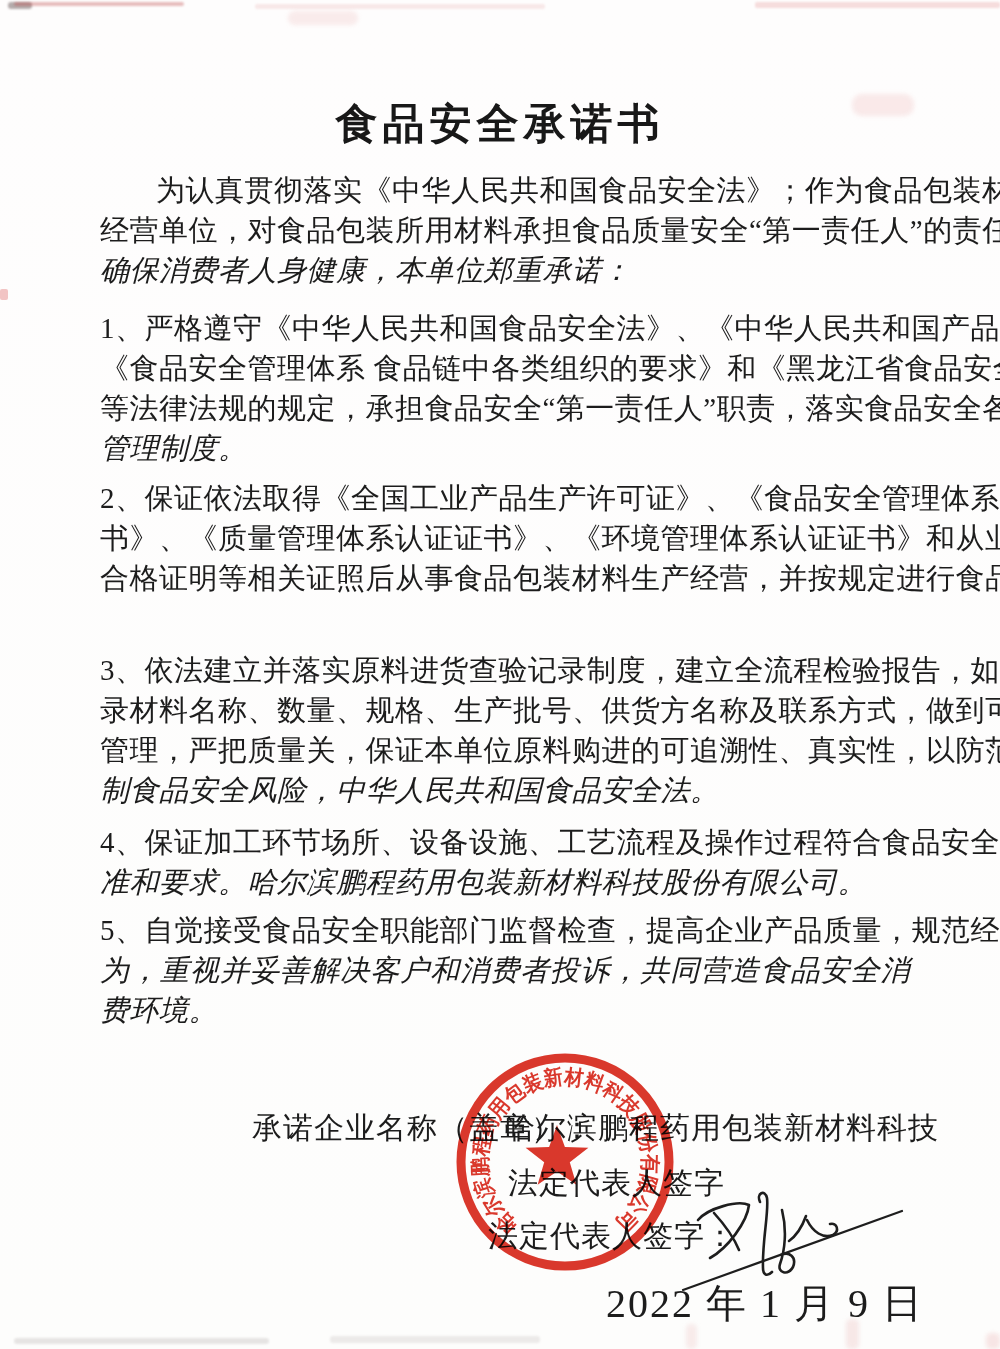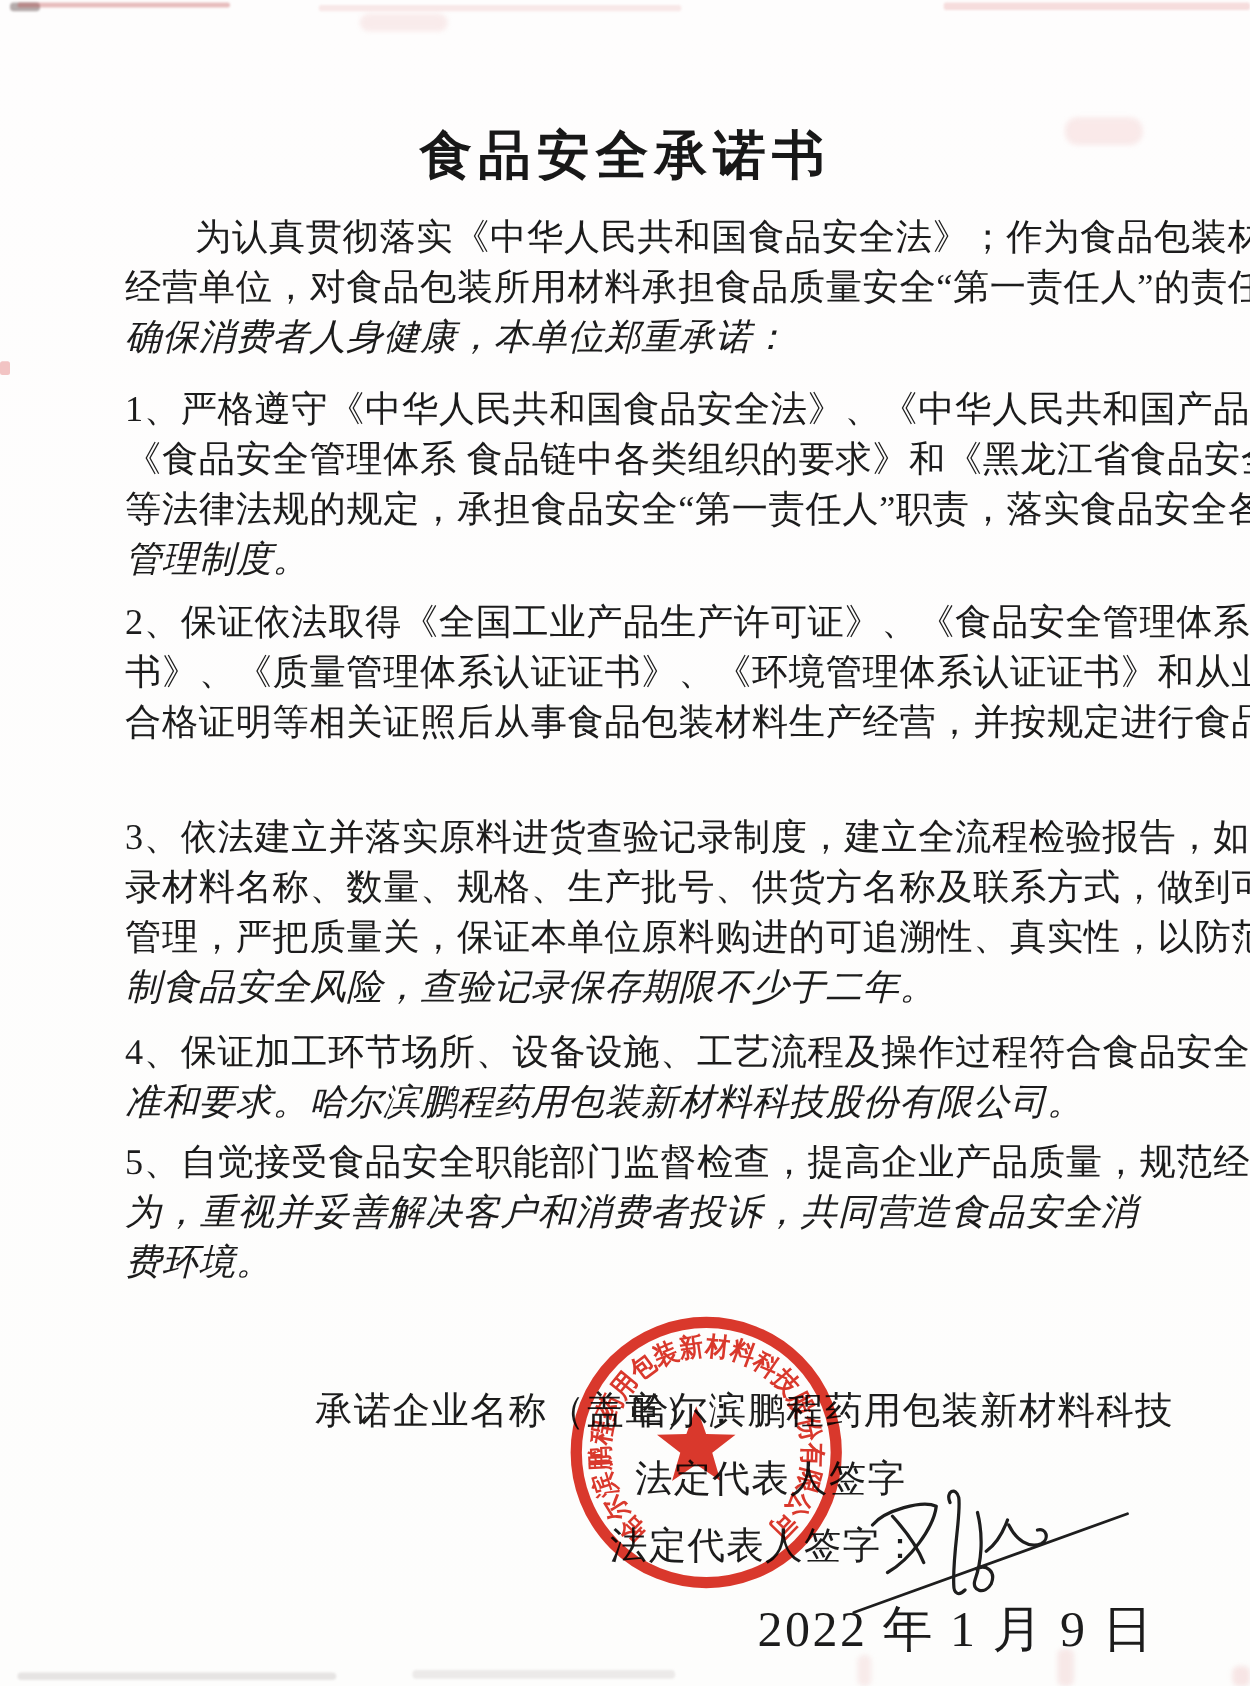--- a/index.html
+++ b/index.html
@@ -83,21 +83,21 @@
   <div class="para" style="top:478px">
     <div class="line">2、保证依法取得《全国工业产品生产许可证》、《食品安全管理体系认证证</div>
     <div class="line">书》、《质量管理体系认证证书》、《环境管理体系认证证书》和从业人员健康</div>
     <div class="line">合格证明等相关证照后从事食品包装材料生产经营，并按规定进行食品安全</div>
   </div>
 
   <div class="para" style="top:650px">
     <div class="line">3、依法建立并落实原料进货查验记录制度，建立全流程检验报告，如实记</div>
     <div class="line">录材料名称、数量、规格、生产批号、供货方名称及联系方式，做到可追溯</div>
     <div class="line">管理，严把质量关，保证本单位原料购进的可追溯性、真实性，以防范和控</div>
-    <div class="line last">制食品安全风险，查验记录保存期限不少于二年。</div>
+    <div class="line last">制食品安全风险，中华人民共和国食品安全法。</div>
   </div>
 
   <div class="para" style="top:822px">
     <div class="line">4、保证加工环节场所、设备设施、工艺流程及操作过程符合食品安全的标</div>
     <div class="line last">准和要求。哈尔滨鹏程药用包装新材料科技股份有限公司。</div>
   </div>
 
   <div class="para" style="top:910px">
     <div class="line">5、自觉接受食品安全职能部门监督检查，提高企业产品质量，规范经营行</div>
     <div class="line last">为，重视并妥善解决客户和消费者投诉，共同营造食品安全消费环境。</div>

